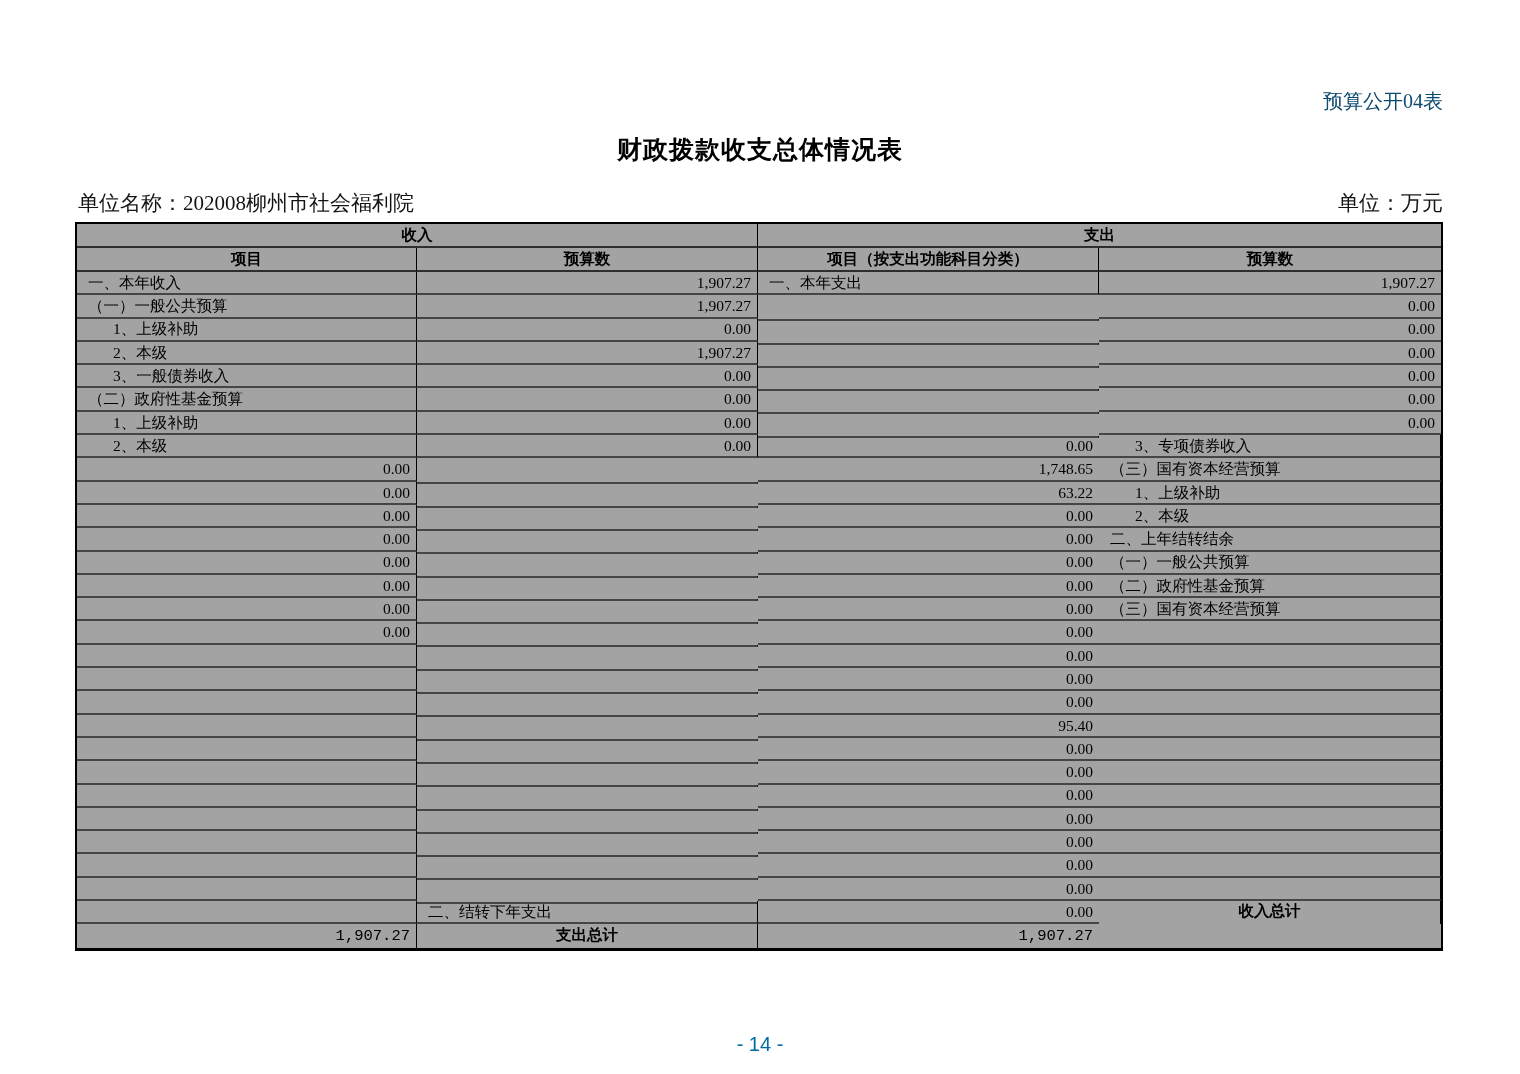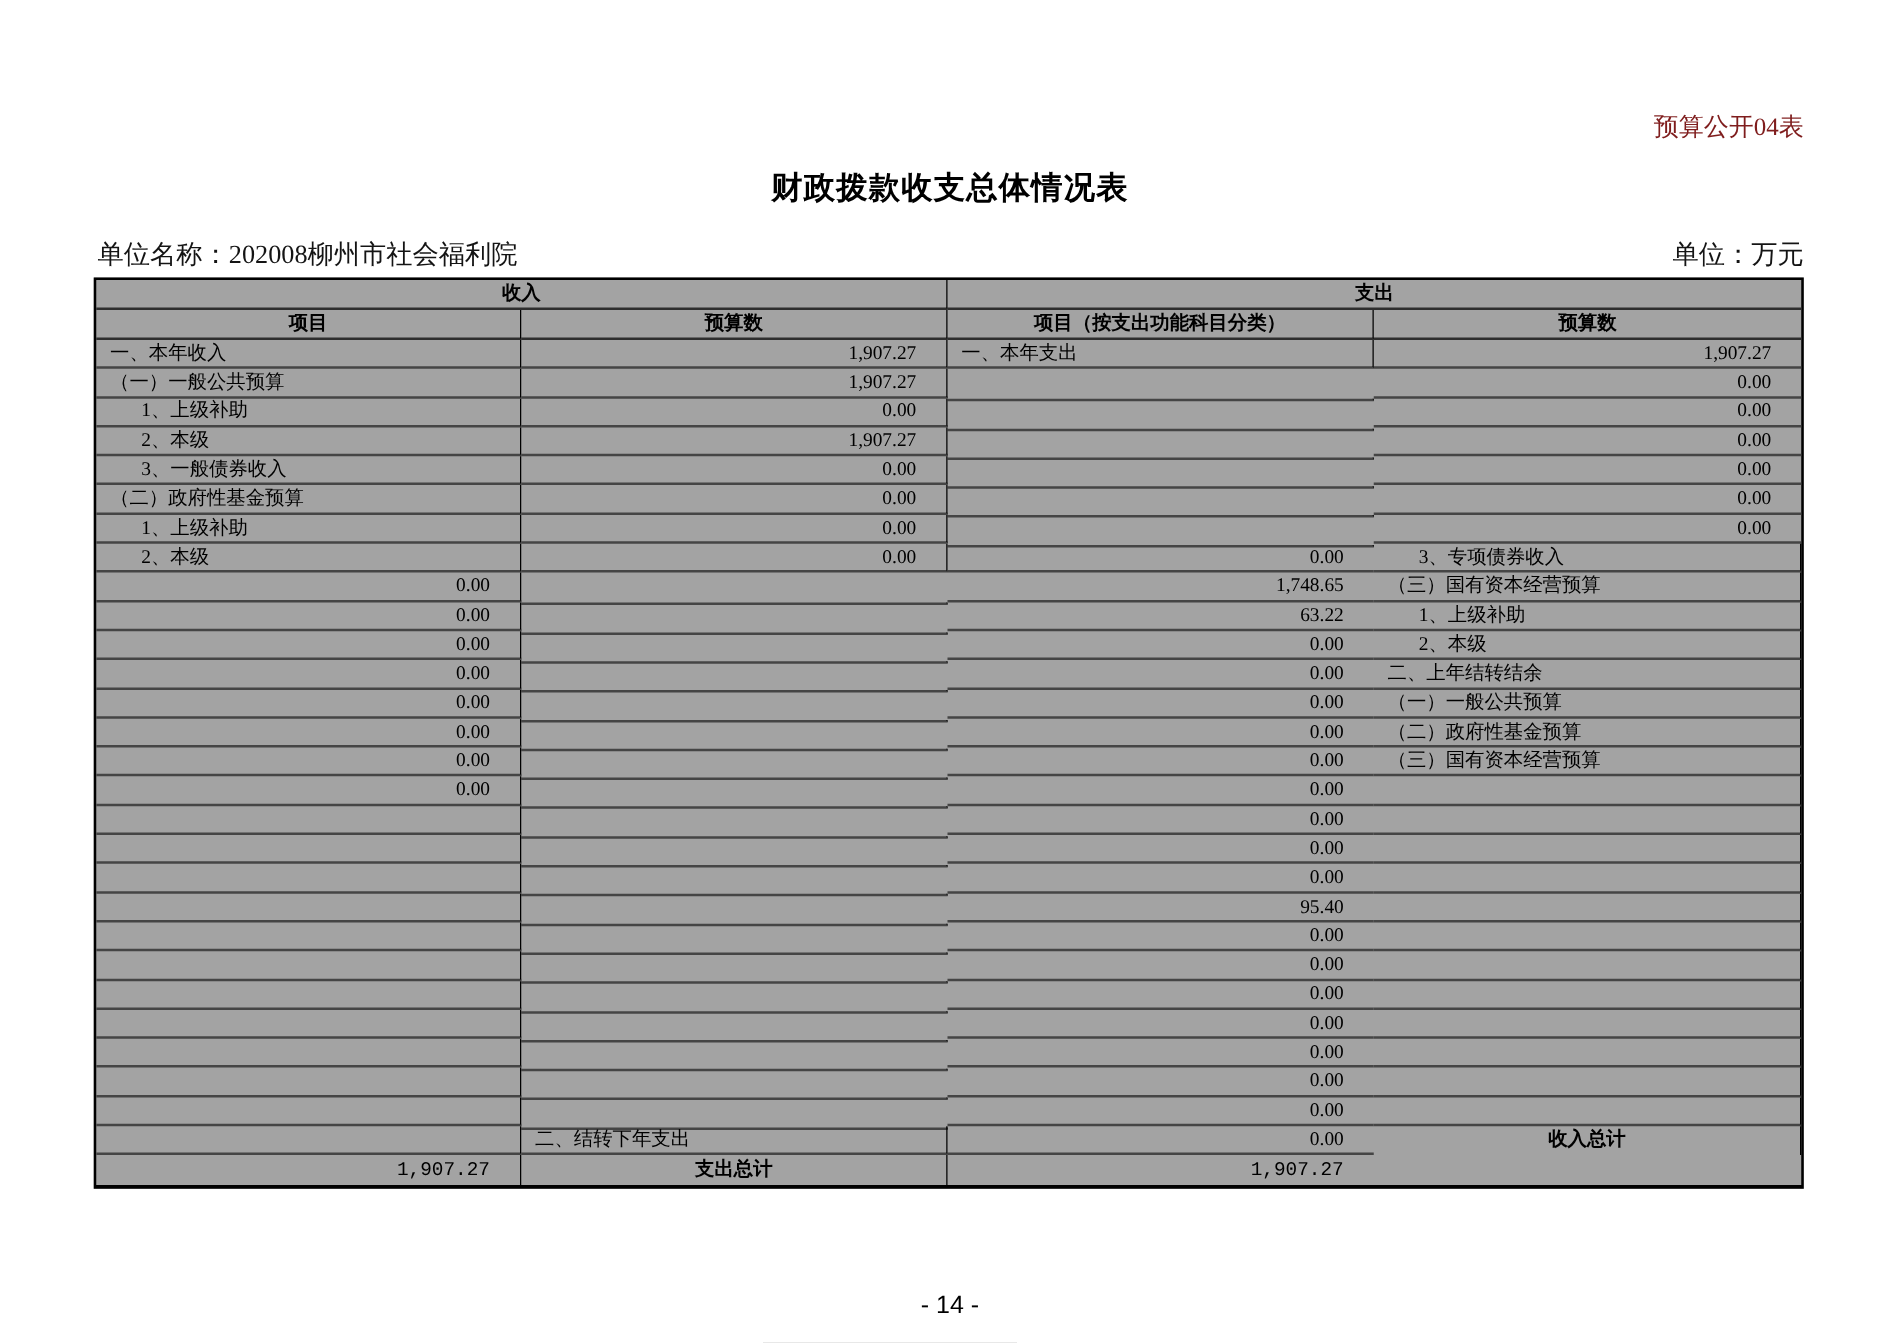--- a/index.html
+++ b/index.html
@@ -8,21 +8,21 @@
     position: relative;
     font-family: "Liberation Serif", "DejaVu Serif", serif;
     color: #000;
     overflow: hidden;
   }
   .form-label {
     position: absolute;
     top: 88px;
     right: 77px;
     font-size: 20px;
-    color: #7f1d1d;
+    color: #0c4a6e;
   }
   .doc-title {
     position: absolute;
     top: 133px;
     left: 0;
     width: 100%;
     text-align: center;
     font-size: 25px;
     font-weight: bold;
     letter-spacing: 1px;
@@ -61,34 +61,34 @@
   }
   .cell.col4 { border-right: none; }
   .cell.lastrow { border-bottom: none; font-family: Liberation Mono, monospace; }
   .span2 { grid-column: span 2; }
   .c-head {
     justify-content: center;
     font-weight: bold;
     border-bottom-color: #2e2e2e;
   }
   .c-item { justify-content: flex-start; }
-  .c-val { justify-content: flex-end; padding-right: 24px; }
+  .c-val { justify-content: flex-end; padding-right: 6px; }
   .ind0 { padding-left: 11px; }
   .c-item.left.ind1 { padding-left: 36px; }
   .c-item.right.ind1 { padding-left: 29px; margin-top: 24px; }
   .c-total-label { justify-content: center; font-weight: bold; }
   .page-number {
     position: absolute;
     top: 1033px;
     left: 0;
     width: 100%;
     text-align: center;
     font-size: 20px;
     font-family: "Liberation Sans", "DejaVu Sans", sans-serif;
-    color: #000000;
+    color: #0369a1;
   }
 </style>
 </head>
 <body>
 
 <div class="form-label">预算公开04表</div>
 
 <h1 class="doc-title">财政拨款收支总体情况表</h1>
 
 <div class="meta-row">

